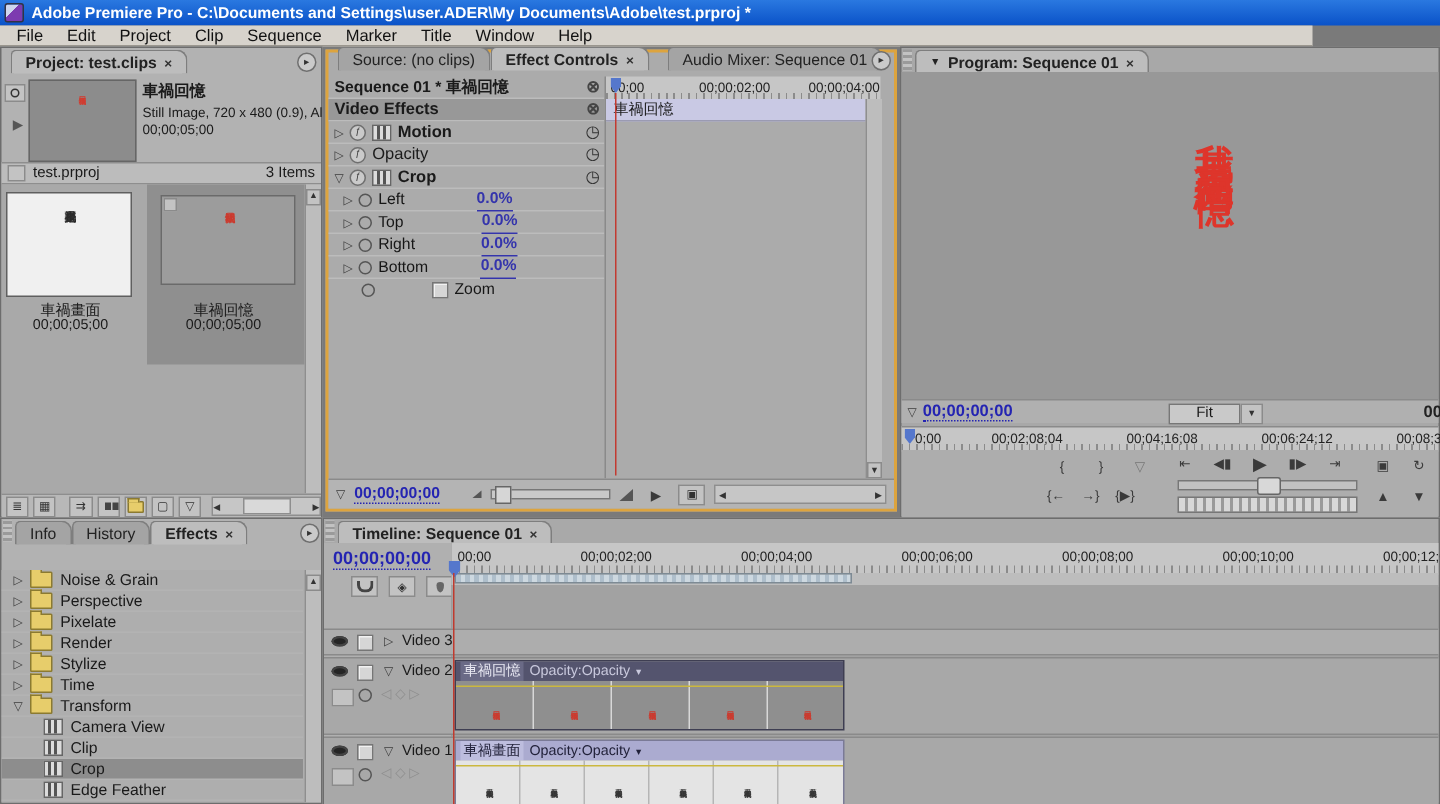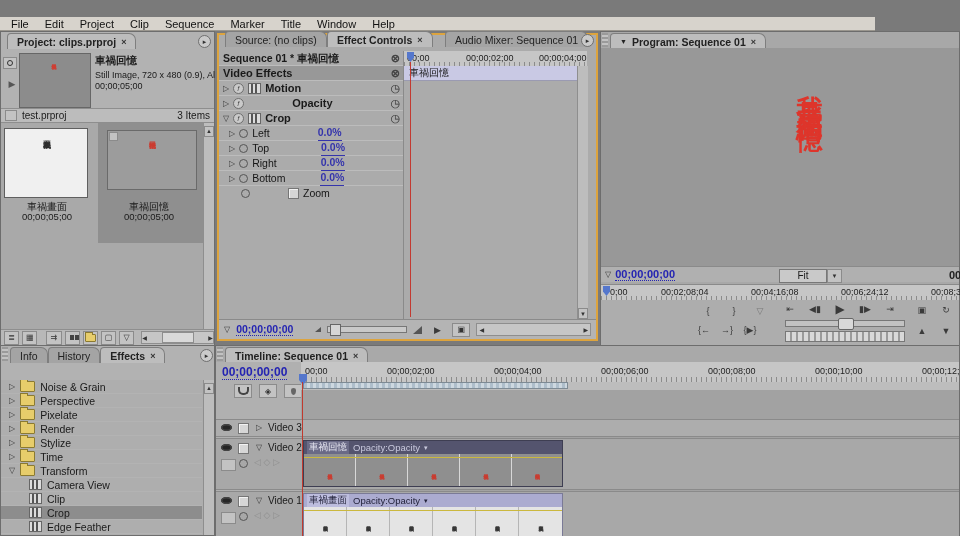--- a/index.html
+++ b/index.html
@@ -46,37 +46,41 @@
          display:flex;align-items:center;gap:4px;padding-left:4px;box-sizing:border-box;}
   .treerow{position:absolute;left:0;width:201px;height:14px;display:flex;align-items:center;gap:5px;
            padding-left:8px;box-sizing:border-box;border-bottom:1px solid #b3b3b3;font-size:10.5px;}
   .clipseg{box-sizing:border-box;height:100%;display:flex;align-items:center;justify-content:center;}
 </style>
 </head>
 <body>
 
 <div class="root">
 
+  <div class="abs titlebar">
+    <span class="appicon"></span>
+    <span>Adobe Premiere Pro - C:\Documents and Settings\user.ADER\My Documents\Adobe\test.prproj *</span>
+  </div>
 
   <div class="abs menubar">
     <span class="menu-item">File</span>
     <span class="menu-item">Edit</span>
     <span class="menu-item">Project</span>
     <span class="menu-item">Clip</span>
     <span class="menu-item">Sequence</span>
     <span class="menu-item">Marker</span>
     <span class="menu-item">Title</span>
     <span class="menu-item">Window</span>
     <span class="menu-item">Help</span>
   </div>
 
   <div class="abs" style="left:0;top:31;left:0px;top:31px;width:215px;height:314px;background:#b2b2b2;border:1px solid #6d6d6d;box-sizing:border-box;">
     <div class="abs" style="left:6px;top:1px;">
       <span class="tab active">
-          <span>Project: clips.prproj</span>
+          <span>Project: test.clips</span>
           <span class="closex">×</span>
         </span>
     </div>
     <div class="abs roundbtn" style="left:197px;top:3px;"><span>▸</span></div>
 
     <div class="abs" style="left:2px;top:24px;width:14px;height:50px;">
       <div class="toolbox" style="width:12px;height:10px;">
           <span style="width:4px;height:4px;border:1px solid #333;border-radius:50%;display:inline-block;"></span>
         </div>
       <div class="glyphbtn" style="margin-top:8px;color:#555;">
@@ -171,21 +175,21 @@
     <div class="ecrow" style="top:46px;">
       <span class="tri">▷</span>
       <span class="roundbtn" style="width:9px;height:9px;line-height:9px;font-size:6px;"><span>ƒ</span></span>
       <span class="fxicon"></span>
       <span style="font-weight:bold;">Motion</span>
       <span style="margin-left:auto;margin-right:3px;color:#333;">◷</span>
     </div>
     <div class="ecrow" style="top:61px;">
       <span class="tri">▷</span>
       <span class="roundbtn" style="width:9px;height:9px;line-height:9px;font-size:6px;"><span>ƒ</span></span>
-      <span style="font-weight:bold;margin-left:44px;">Opacity</span>
+      <span style="font-weight:normal;">Opacity</span>
       <span style="margin-left:auto;margin-right:3px;color:#333;">◷</span>
     </div>
     <div class="ecrow" style="top:76px;">
       <span class="tri">▽</span>
       <span class="roundbtn" style="width:9px;height:9px;line-height:9px;font-size:6px;"><span>ƒ</span></span>
       <span class="fxicon"></span>
       <span style="font-weight:bold;">Crop</span>
       <span style="margin-left:auto;margin-right:3px;color:#333;">◷</span>
     </div>
 

